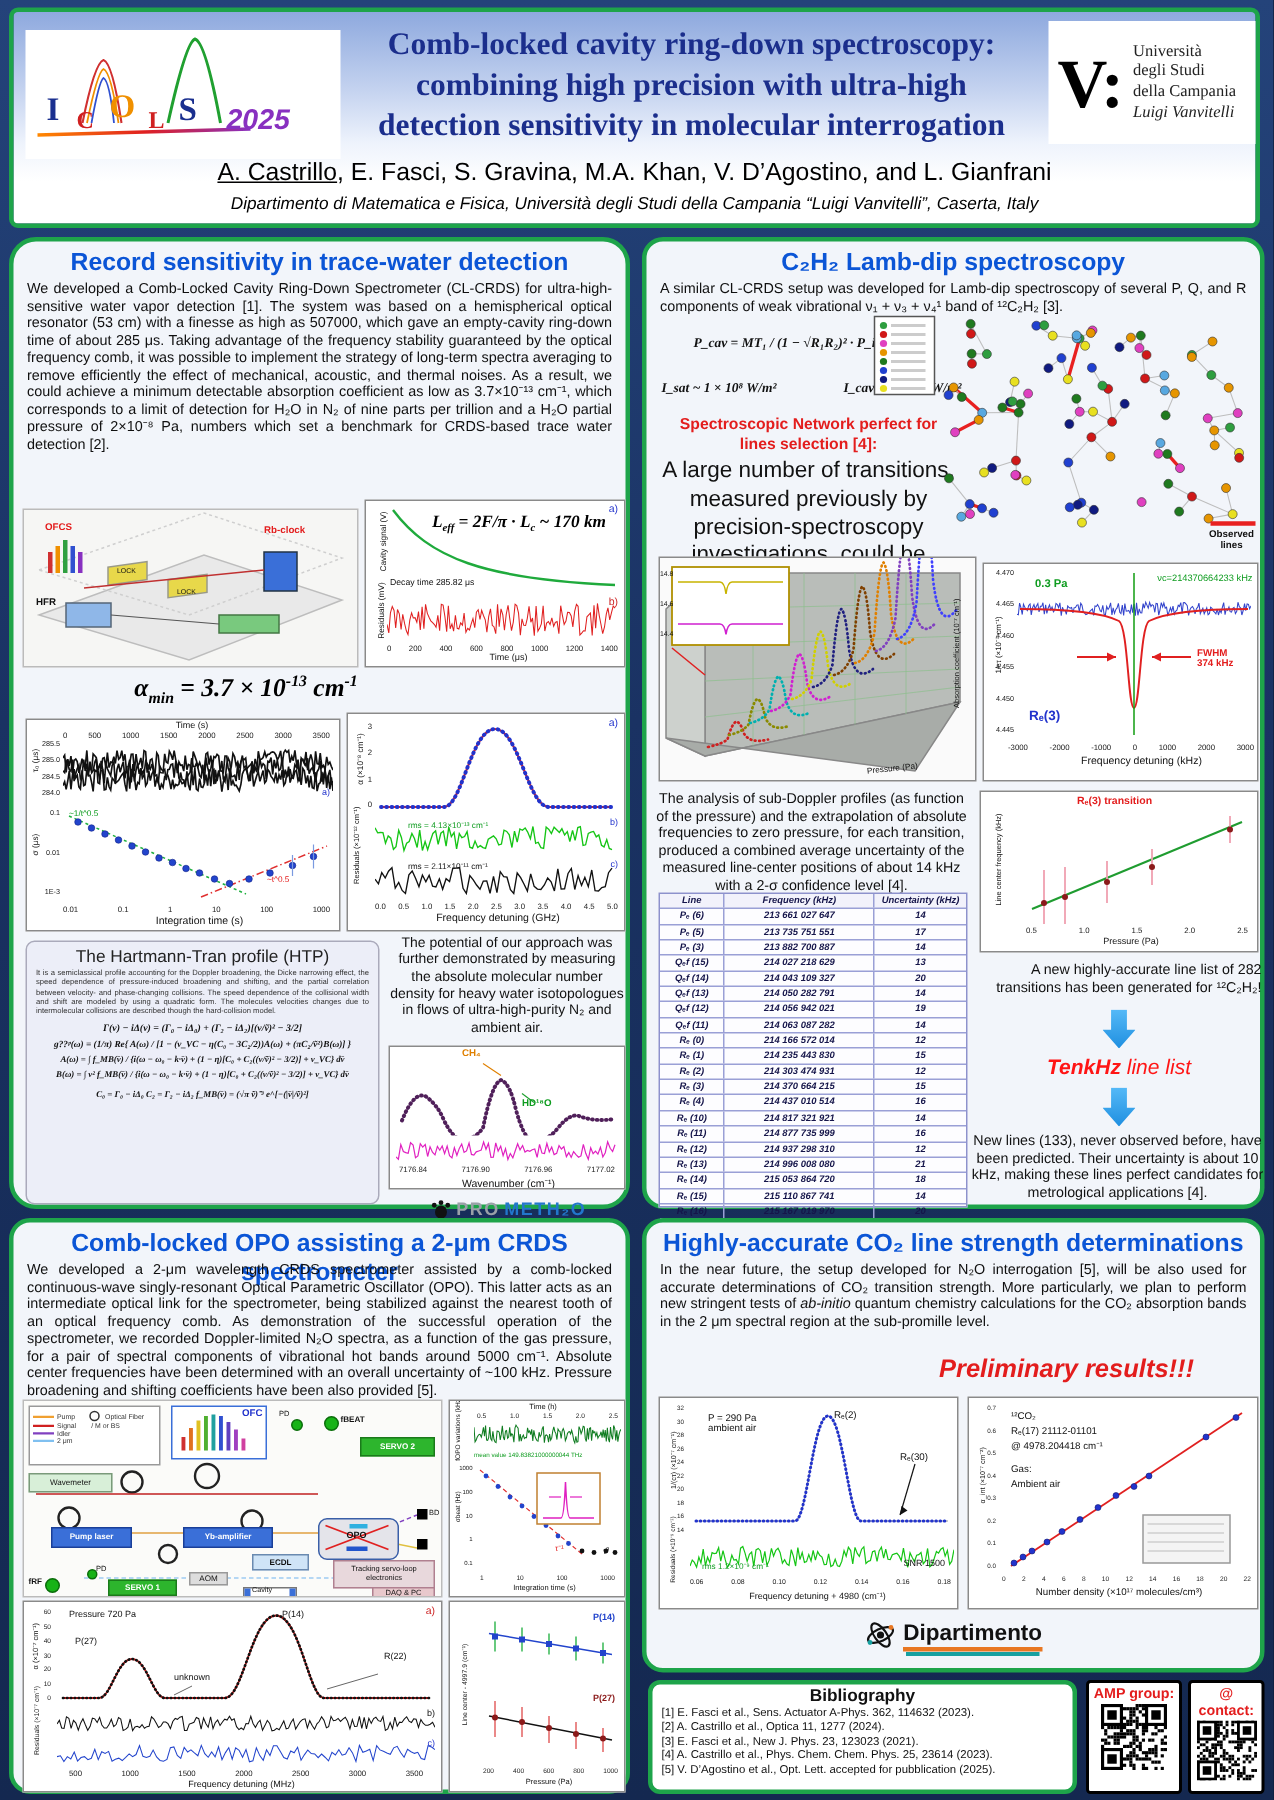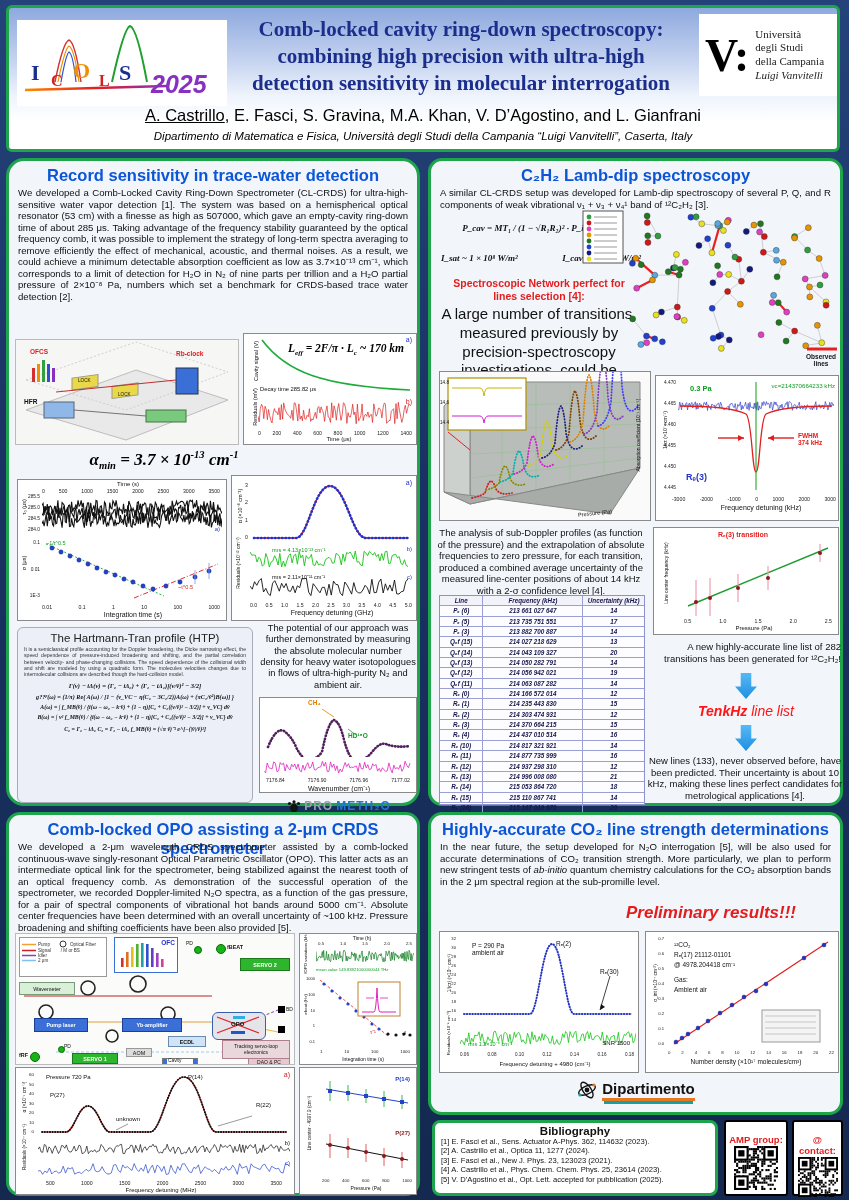--- a/index.html
+++ b/index.html
@@ -20,21 +20,21 @@
   .sup{font-size:62%;vertical-align:super;}
   .sub{font-size:62%;vertical-align:sub;}
   .serif{font-family:"Liberation Serif",serif;}
   .eq{font-family:"Liberation Serif",serif;font-style:italic;font-weight:bold;color:#111;}
   .redtxt{color:#e31d1d;}
   .greentxt{color:#0f9c20;}
   .bluetxt{color:#2233cc;}
   .arrow-down{position:absolute;background:linear-gradient(180deg,#55b9f7,#1f8fe0);
     clip-path:polygon(26% 0,74% 0,74% 52%,100% 52%,50% 100%,0 52%,26% 52%);}
   .qrbox{position:absolute;background:#fff;border:2px solid #000;border-radius:3px;box-sizing:border-box;text-align:center;}
-  .qrtitle{color:#e31d1d;font-weight:bold;font-size:9.5px;margin-top:12px;}
+  .qrtitle{color:#e31d1d;font-weight:bold;font-size:9.5px;margin-top:2px;}
   .legrow{display:flex;align-items:center;gap:2px;font-size:4.6px;color:#333;}
   .box{position:absolute;box-sizing:border-box;font-size:5.4px;display:flex;align-items:center;justify-content:center;text-align:center;}
   .dot{position:absolute;width:6px;height:6px;border-radius:50%;background:#17b317;border:1px solid #0a6d0a;}
   .c2-tr{display:flex;border-bottom:1px solid #9aa0d6;}
   .c2-tr span{display:block;font-size:6.3px;line-height:9.35px;font-style:italic;font-weight:bold;color:#15154a;
     border-right:1px solid #9aa0d6;text-align:center;overflow:hidden;white-space:nowrap;}
   .c2-tr span:nth-child(1){width:21%;}
   .c2-tr span:nth-child(2){width:49%;}
   .c2-tr span:nth-child(3){width:30%;border-right:none;}
 </style>
@@ -59,21 +59,21 @@
         <path d="M41,62 q7,-34 11,-36 q5,2 10,36" fill="none" stroke="#f09000" stroke-width="1.2"></path>
         <path d="M44,62 q5,-28 8,-30 q4,2 7,30" fill="none" stroke="#3050d0" stroke-width="1.2"></path>
         <path d="M95,62 q12,-54 18,-56 q7,2 17,56" fill="none" stroke="#20a030" stroke-width="2"></path>
         <path d="M8,70 L150,66" stroke="url(#rain)" stroke-width="2.4" fill="none"></path>
       </svg>
       <div class="abs serif" style="left:14px;top:40px;font-size:22px;font-weight:bold;color:#1a2f8f;">I</div>
       <div class="abs serif" style="left:34px;top:52px;font-size:16px;font-weight:bold;color:#d02020;">C</div>
       <div class="abs serif" style="left:56px;top:38px;font-size:22px;font-weight:bold;color:#f09000;">O</div>
       <div class="abs serif" style="left:82px;top:52px;font-size:16px;font-weight:bold;color:#d02020;">L</div>
       <div class="abs serif" style="left:102px;top:40px;font-size:22px;font-weight:bold;color:#1a2f8f;">S</div>
-      <div class="abs" style="left:134px;top:50px;font-size:25px;font-weight:bold;font-style:italic;color:#8830c0;">2025</div>
+      <div class="abs" style="left:134px;top:50px;font-size:19px;font-weight:bold;font-style:italic;color:#8830c0;">2025</div>
     </div>
 
     <div class="abs serif" style="left:222px;top:8px;width:460px;text-align:center;color:#1b2e8c;font-weight:bold;font-size:21px;line-height:1.28;">
       <div>Comb-locked cavity ring-down spectroscopy:</div>
       <div>combining high precision with ultra-high</div>
       <div>detection sensitivity in molecular interrogation</div>
     </div>
 
     <div class="abs" style="left:690px;top:6px;width:138px;height:82px;background:#fff;display:flex;align-items:center;">
       <div class="serif" style="font-size:46px;font-weight:bold;color:#000;margin:0 6px 0 6px;">V:</div>

